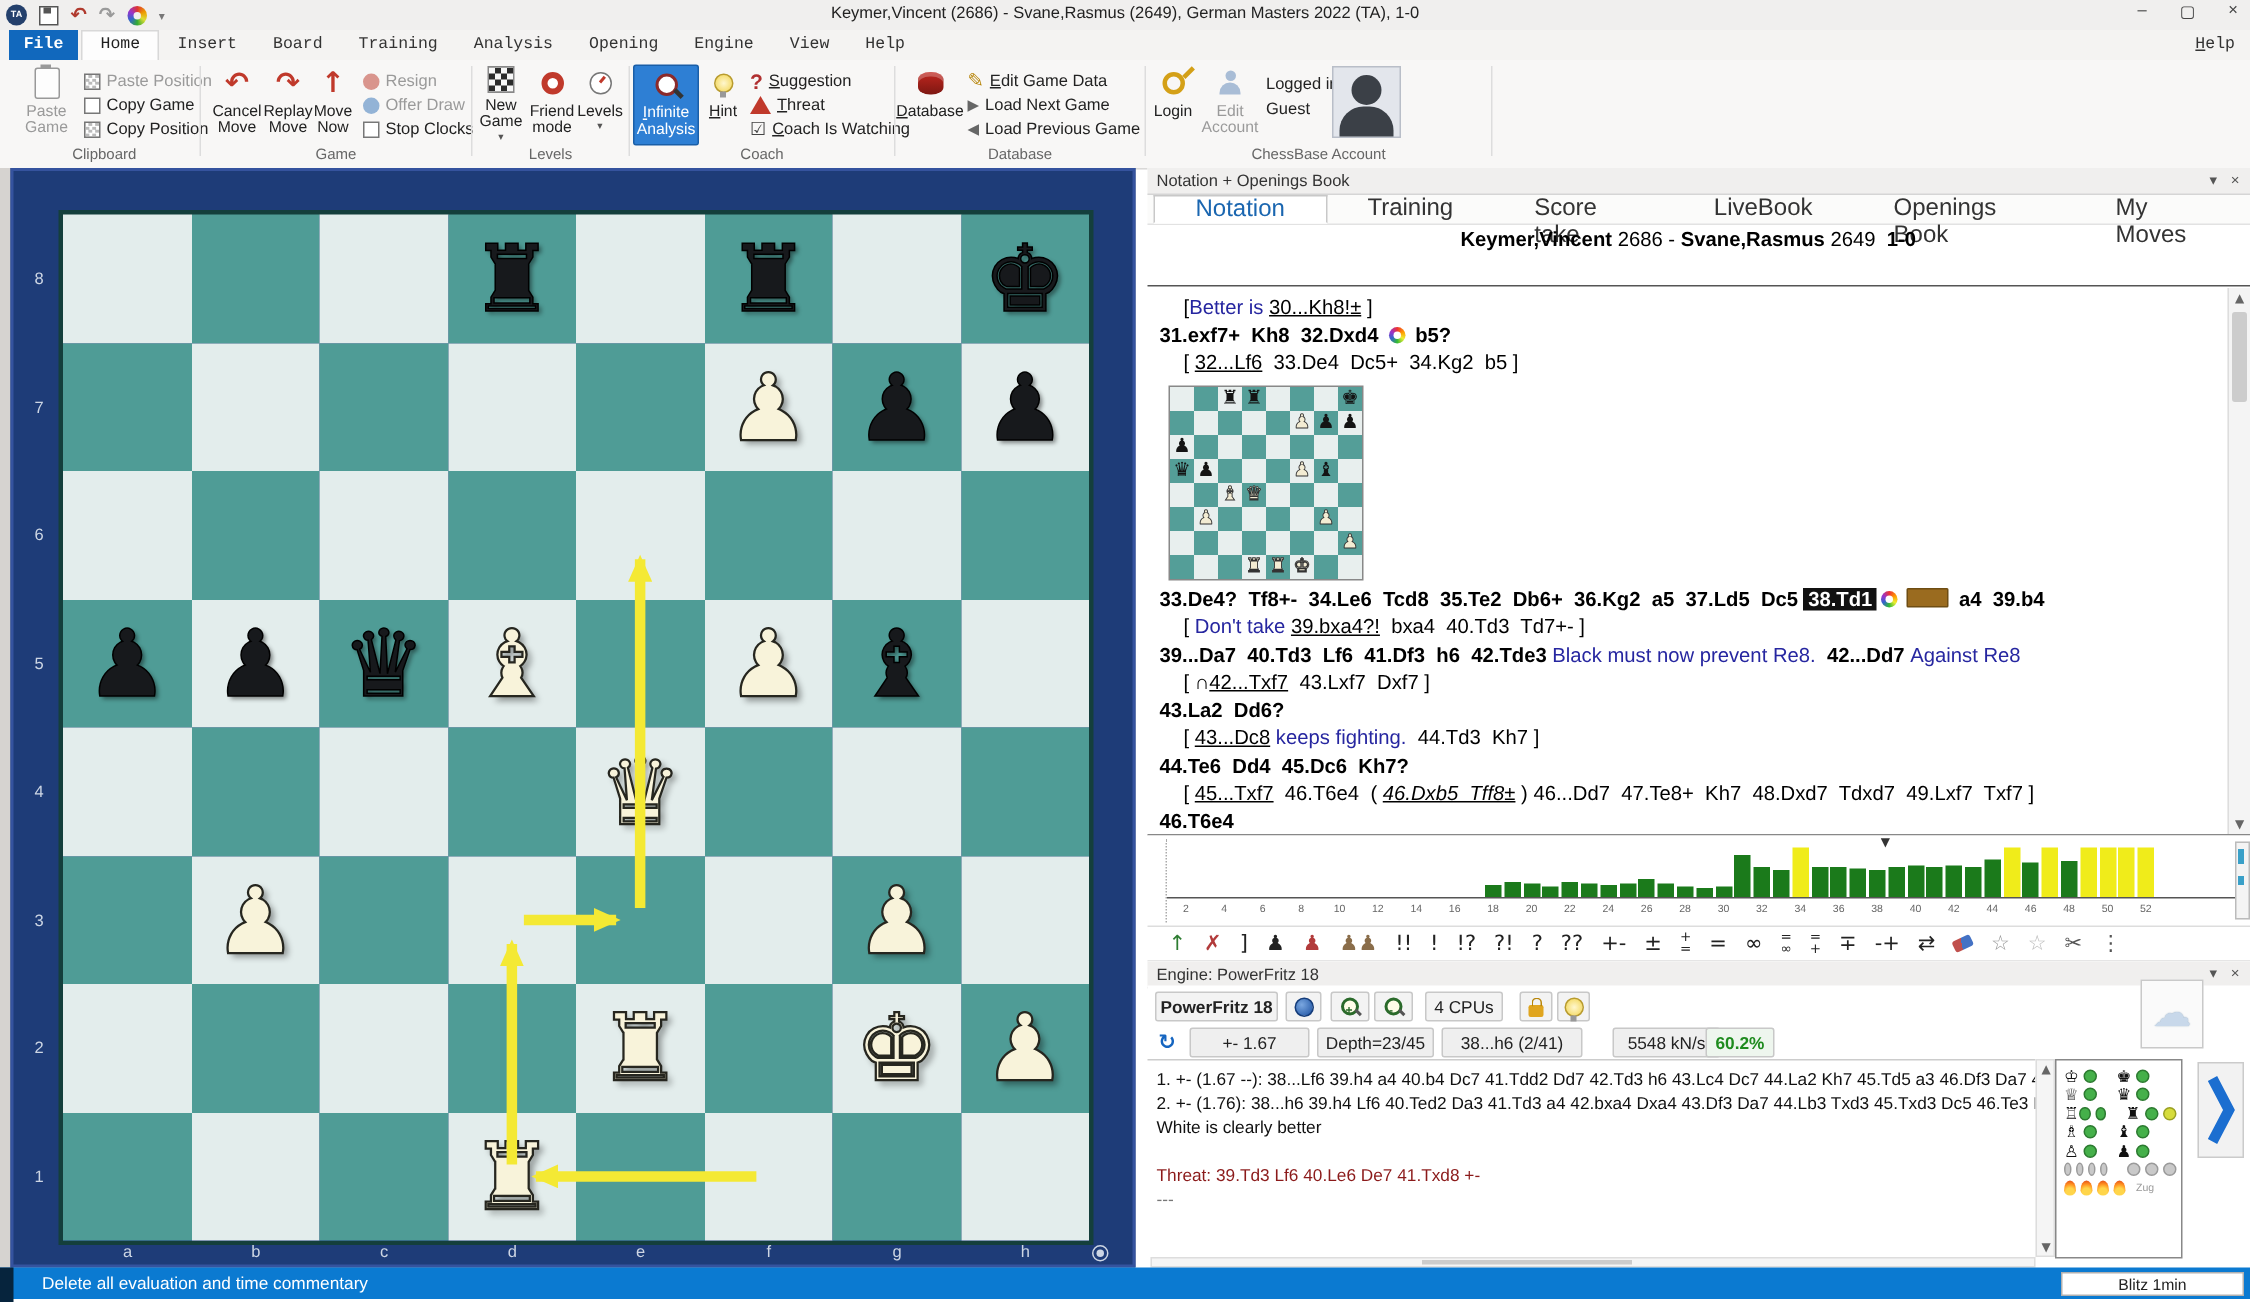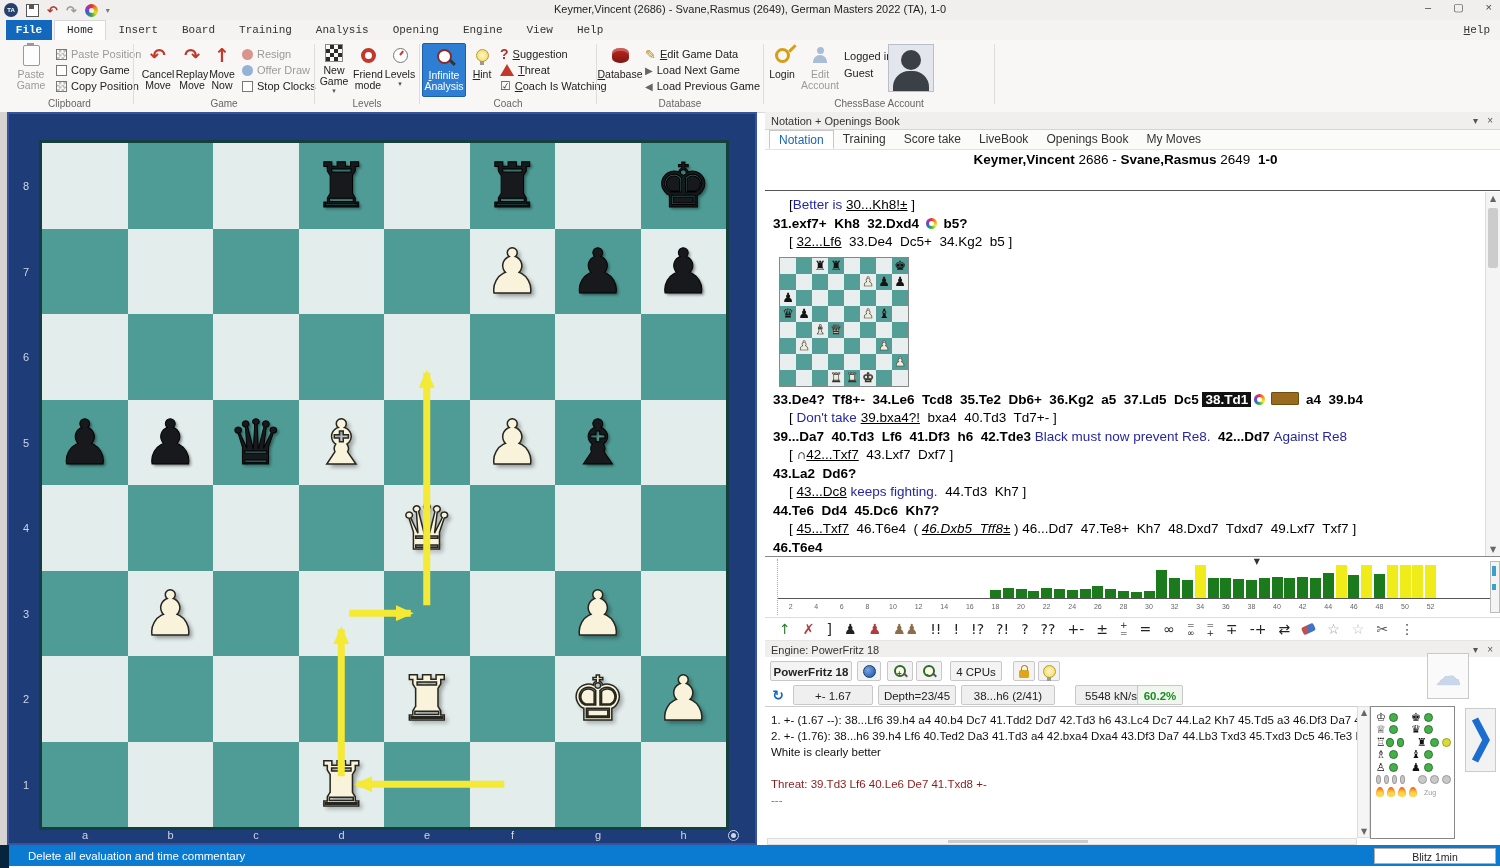--- a/index.html
+++ b/index.html
@@ -90,21 +90,21 @@
   .rank-lab{position:absolute;left:10px;width:14px;text-align:center;color:#cdd6e4;font-size:11px;z-index:1;}
   .file-lab{position:absolute;top:715px;width:20px;text-align:center;color:#cdd6e4;font-size:11px;}
   #board-corner{position:absolute;left:719px;top:716px;width:9px;height:9px;border:1.5px solid #cdd6e4;border-radius:50%;}
   #board-corner::after{content:"";position:absolute;inset:2px;background:#cdd6e4;border-radius:50%;}
 
   
   #notation-panel{position:absolute;left:765px;top:112px;width:735px;height:445px;background:#fff;border-bottom:1px solid #888;box-sizing:border-box;}
   .panel-head{position:absolute;left:0;top:0;right:0;height:18px;background:#f0efee;border-bottom:1px solid #d5d5d5;font-size:11px;color:#333;line-height:18px;padding-left:6px;box-sizing:border-box;}
   .panel-head .ph-ctrl{position:absolute;top:0;font-size:10px;color:#555;line-height:18px;}
   #nt-tabs{position:absolute;left:0;top:18px;right:0;height:19px;display:flex;background:#fbfbfa;border-bottom:1px solid #e2e2e2;padding-left:4px;}
-  .nt-tab{padding:0 9px;font-size:12px;line-height:18px;color:#333;}
+  .nt-tab{padding:0 27px;font-size:16px;line-height:18px;color:#333;}
   .nt-tab.sel{background:#fff;border:1px solid #c8c8c8;border-bottom:1px solid #fff;color:#1a66b0;}
   #game-head{position:absolute;left:0;top:37px;right:14px;height:40px;text-align:center;}
   #game-head .l1{font-size:13.5px;margin-top:3px;color:#000;}
   #game-head .l1 b{font-weight:bold;}
   #game-head .l2{font-size:12.5px;color:#111;margin-top:3px;}
   #game-head .tag{font-style:italic;}
   #gh-border{position:absolute;left:0;top:78px;right:0;height:1px;background:#555;}
   #moves{position:absolute;left:0;top:80px;right:14px;bottom:0;padding:4px 0 0 8px;overflow:hidden;}
   .nline{font-size:13.5px;line-height:18.5px;white-space:pre-wrap;color:#000;}
   .nline.main{font-weight:bold;}

